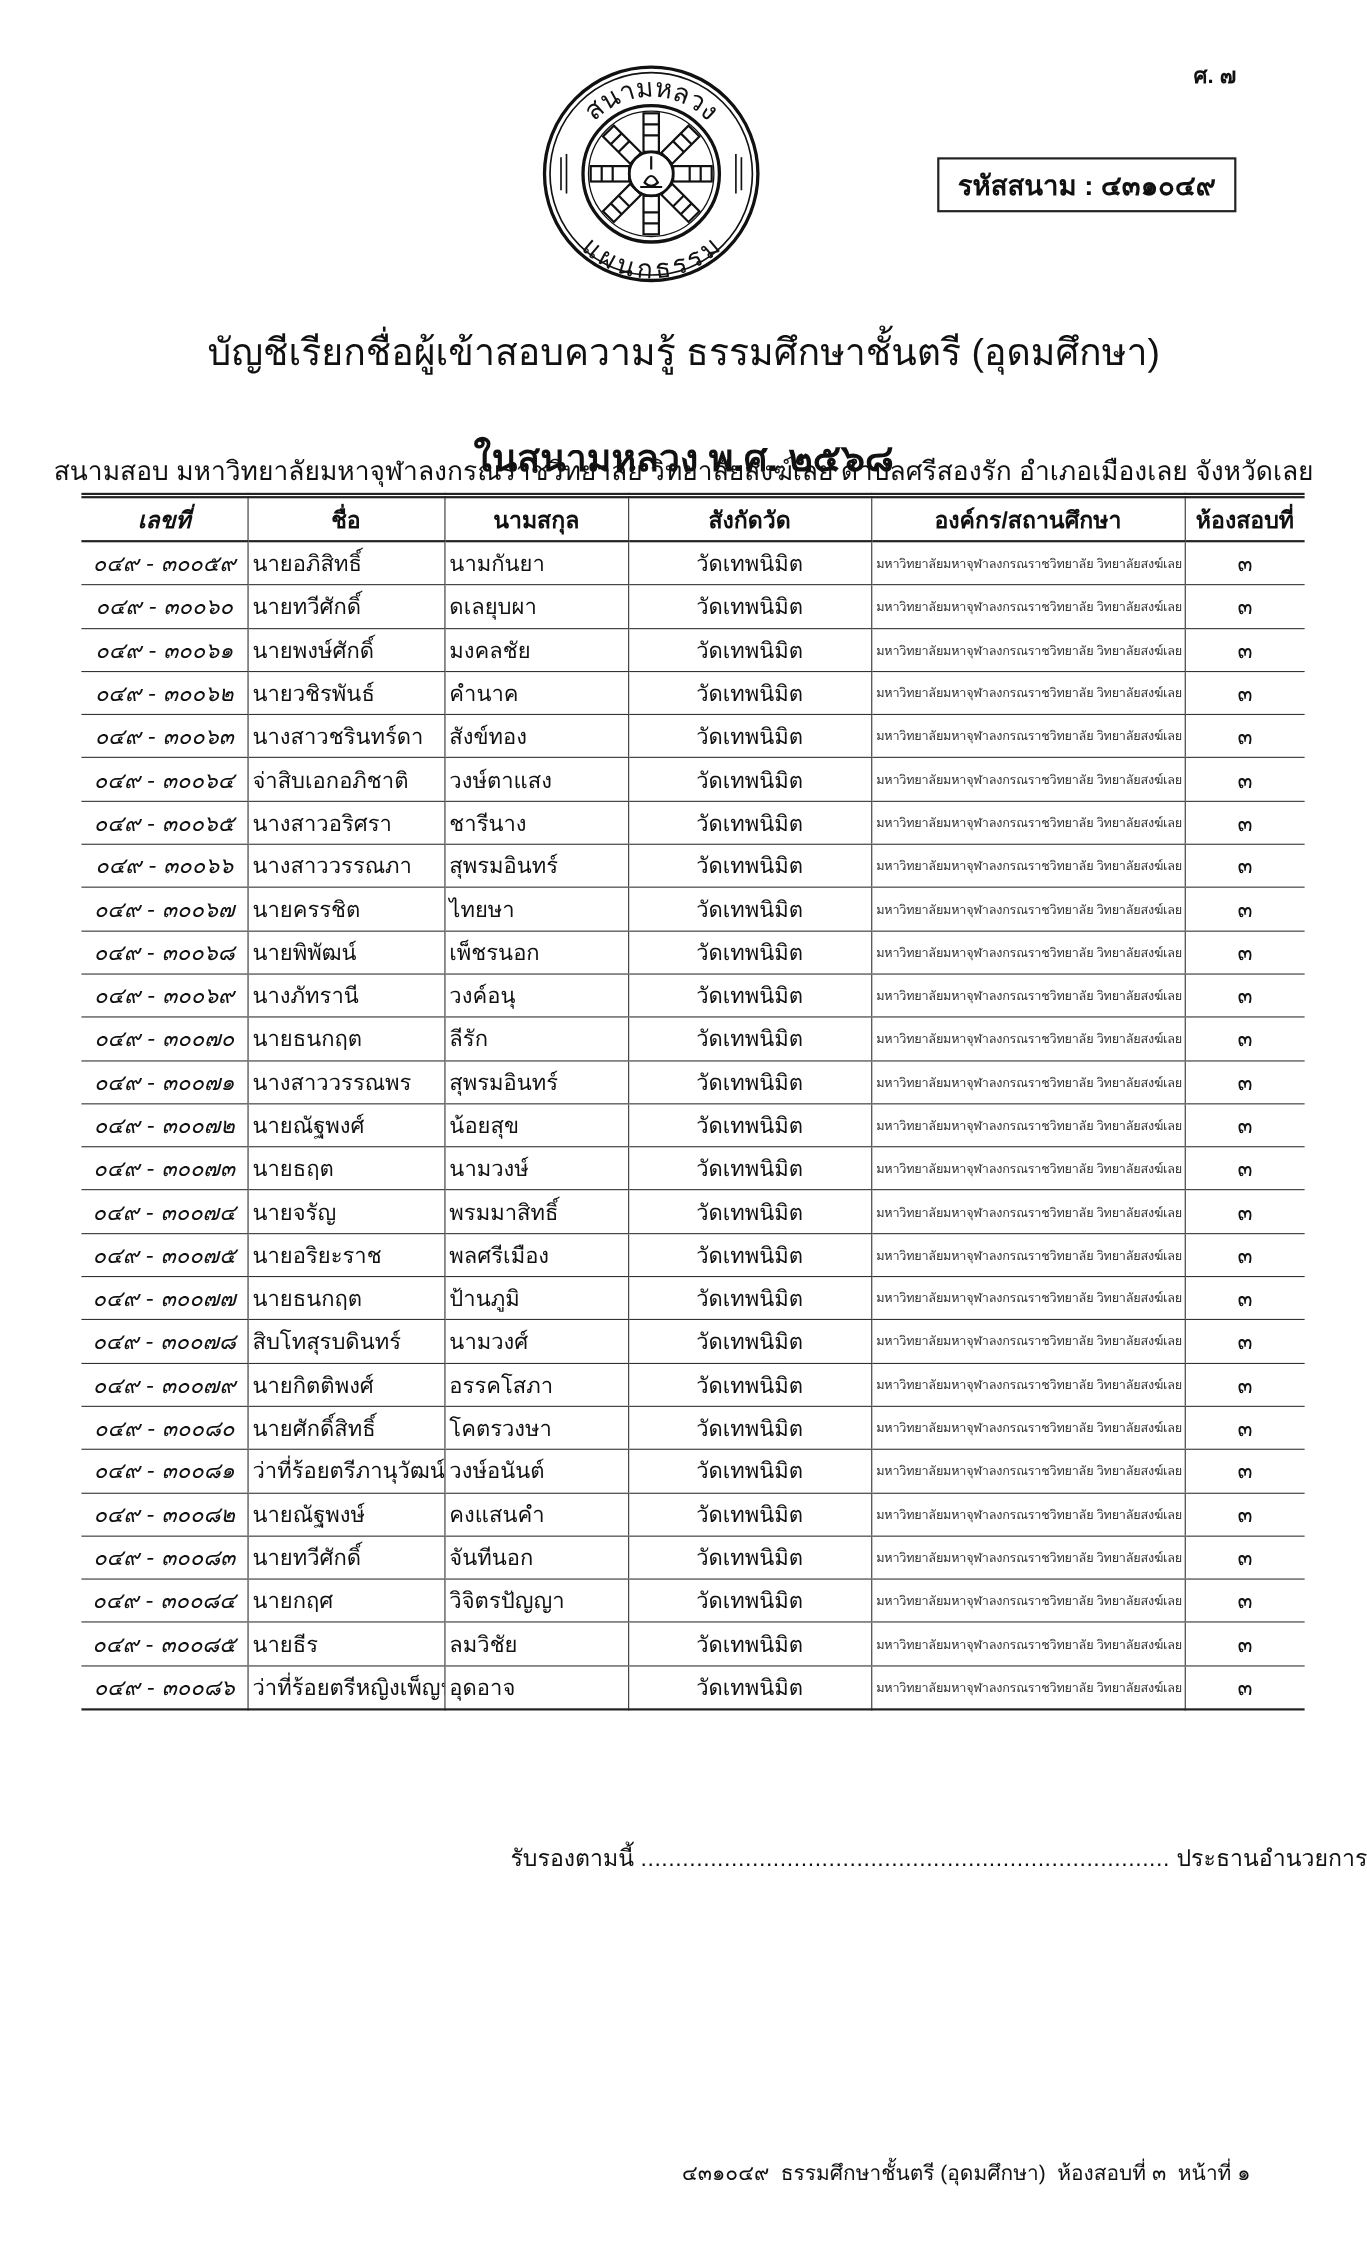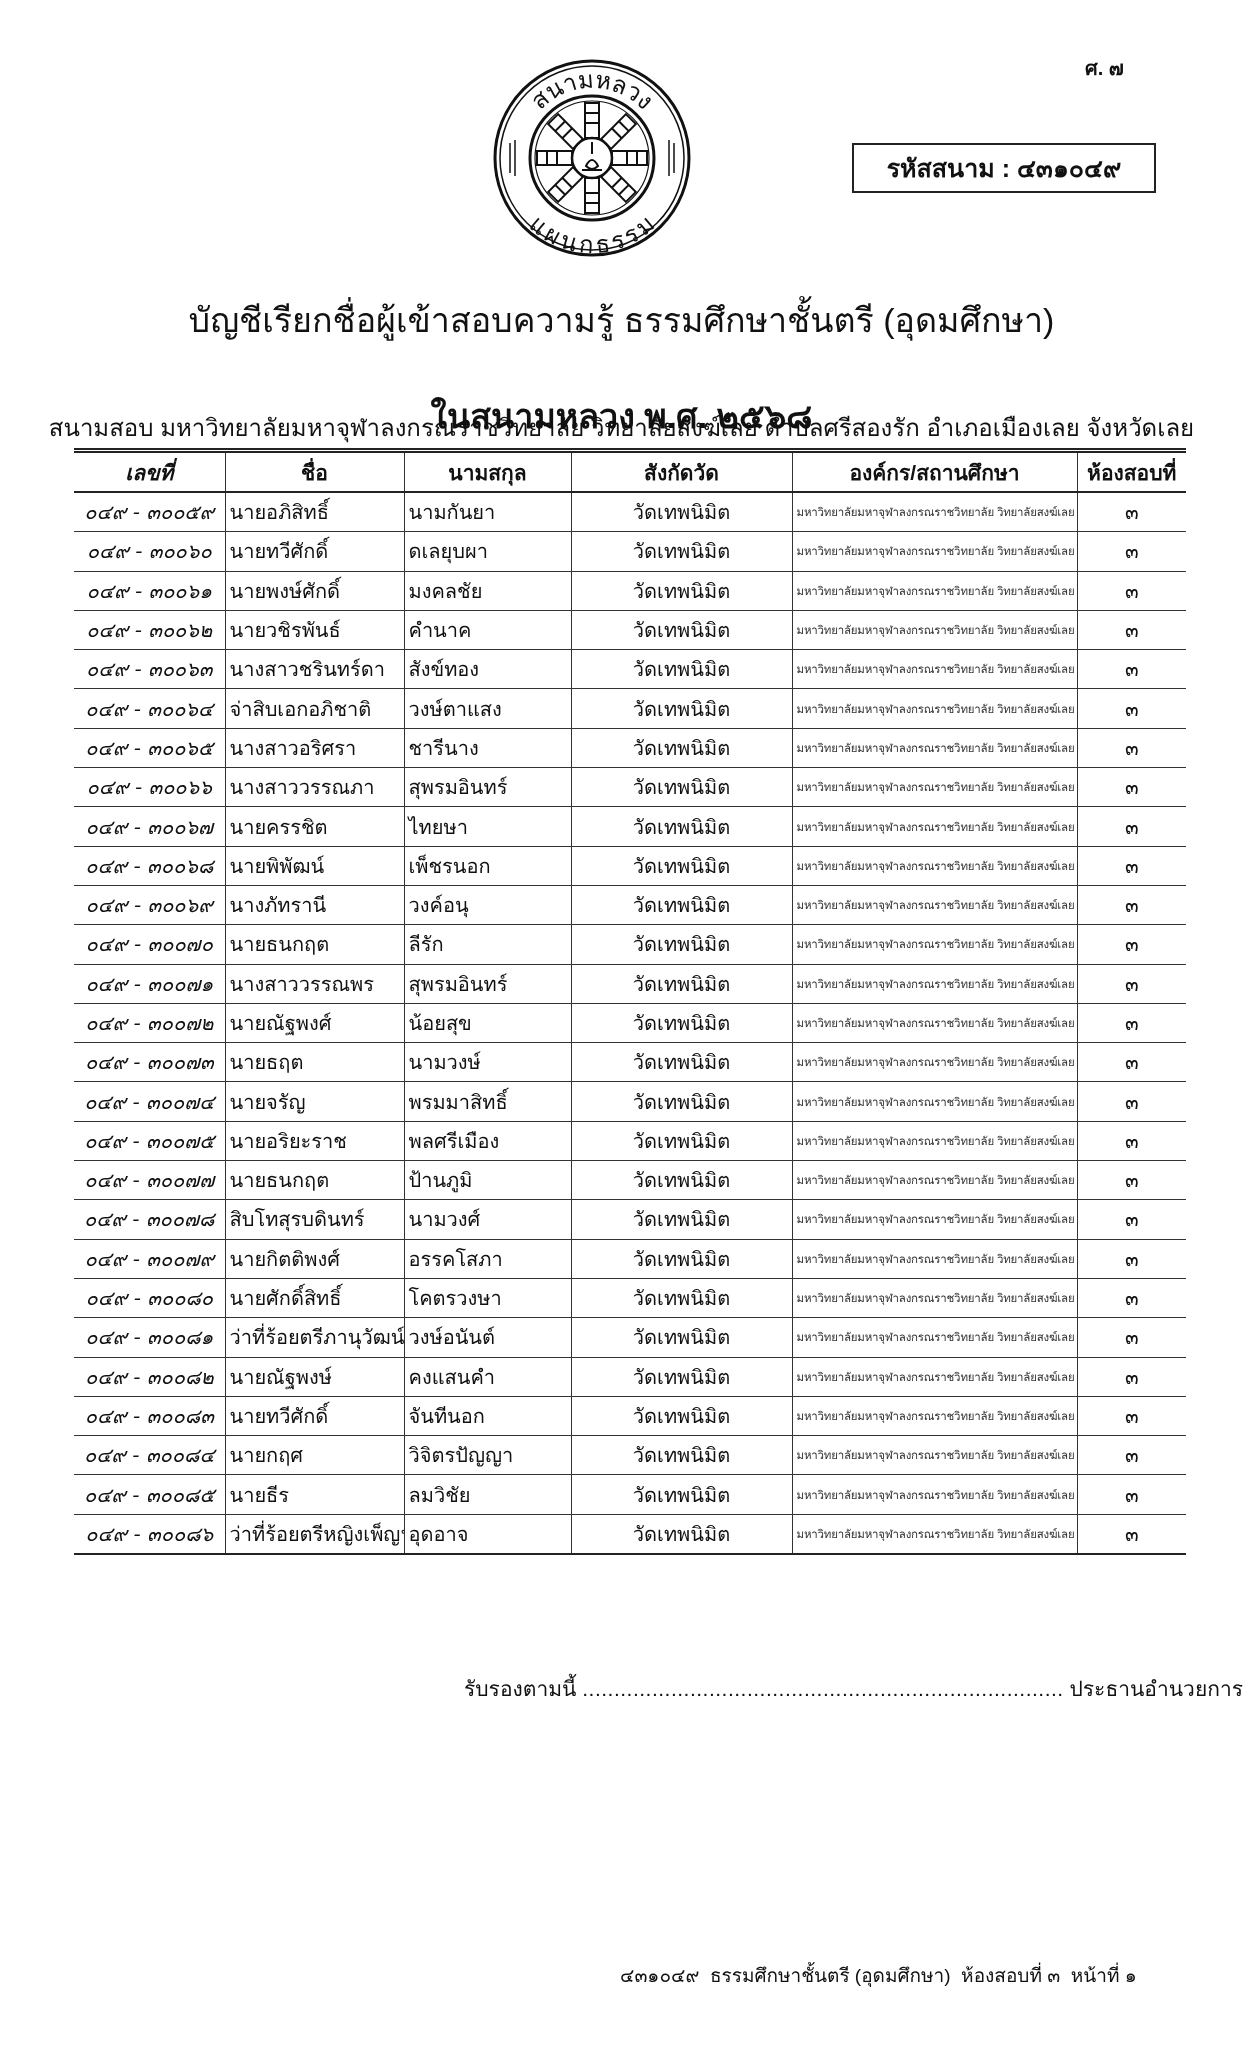--- a/index.html
+++ b/index.html
@@ -1,21 +1,21 @@
 <!DOCTYPE html>
 <html><head>
 <meta charset="utf-8">
 <style>
   html, body { margin: 0; padding: 0; background: #ffffff; }
   body { width: 1243px; height: 2048px; position: relative; overflow: hidden;
          font-family: "Liberation Sans", "DejaVu Sans", sans-serif; color: #111; }
   .abs { position: absolute; }
   #form-code { left: 1085px; top: 52px; font-size: 20px; font-weight: bold; }
   #seal { left: 492px; top: 58px; width: 200px; height: 200px; }
-  #field-box { left: 852px; top: 143px; width: 304px; height: 50px; border: 2px solid #222;
+  #field-box { left: 852px; top: 143px; width: 272px; height: 50px; border: 2px solid #222;
                box-sizing: border-box; display: flex; align-items: center; justify-content: center;
                font-size: 25px; font-weight: bold; }
   #title1 { left: 0; width: 1243px; top: 293px; text-align: center; font-size: 34px; font-weight: normal; }
   #title2 { left: 0; width: 1243px; top: 346px; text-align: center; font-size: 34px; font-weight: bold; margin-top: 43px; }
   #venue { left: 0; width: 1243px; top: 408px; text-align: center; font-size: 24px; }
   #table { left: 74px; top: 448px; width: 1112px; border-collapse: collapse; table-layout: fixed;
            border-top: 5px double #222; border-bottom: 2px solid #222; }
   #table th { height: 38px; font-size: 21px; font-weight: bold; border-bottom: 2px solid #222;
               border-left: 1.5px solid #333; padding: 0; text-align: center; }
   #table th:first-child, #table td:first-child { border-left: none; font-style: italic; }

